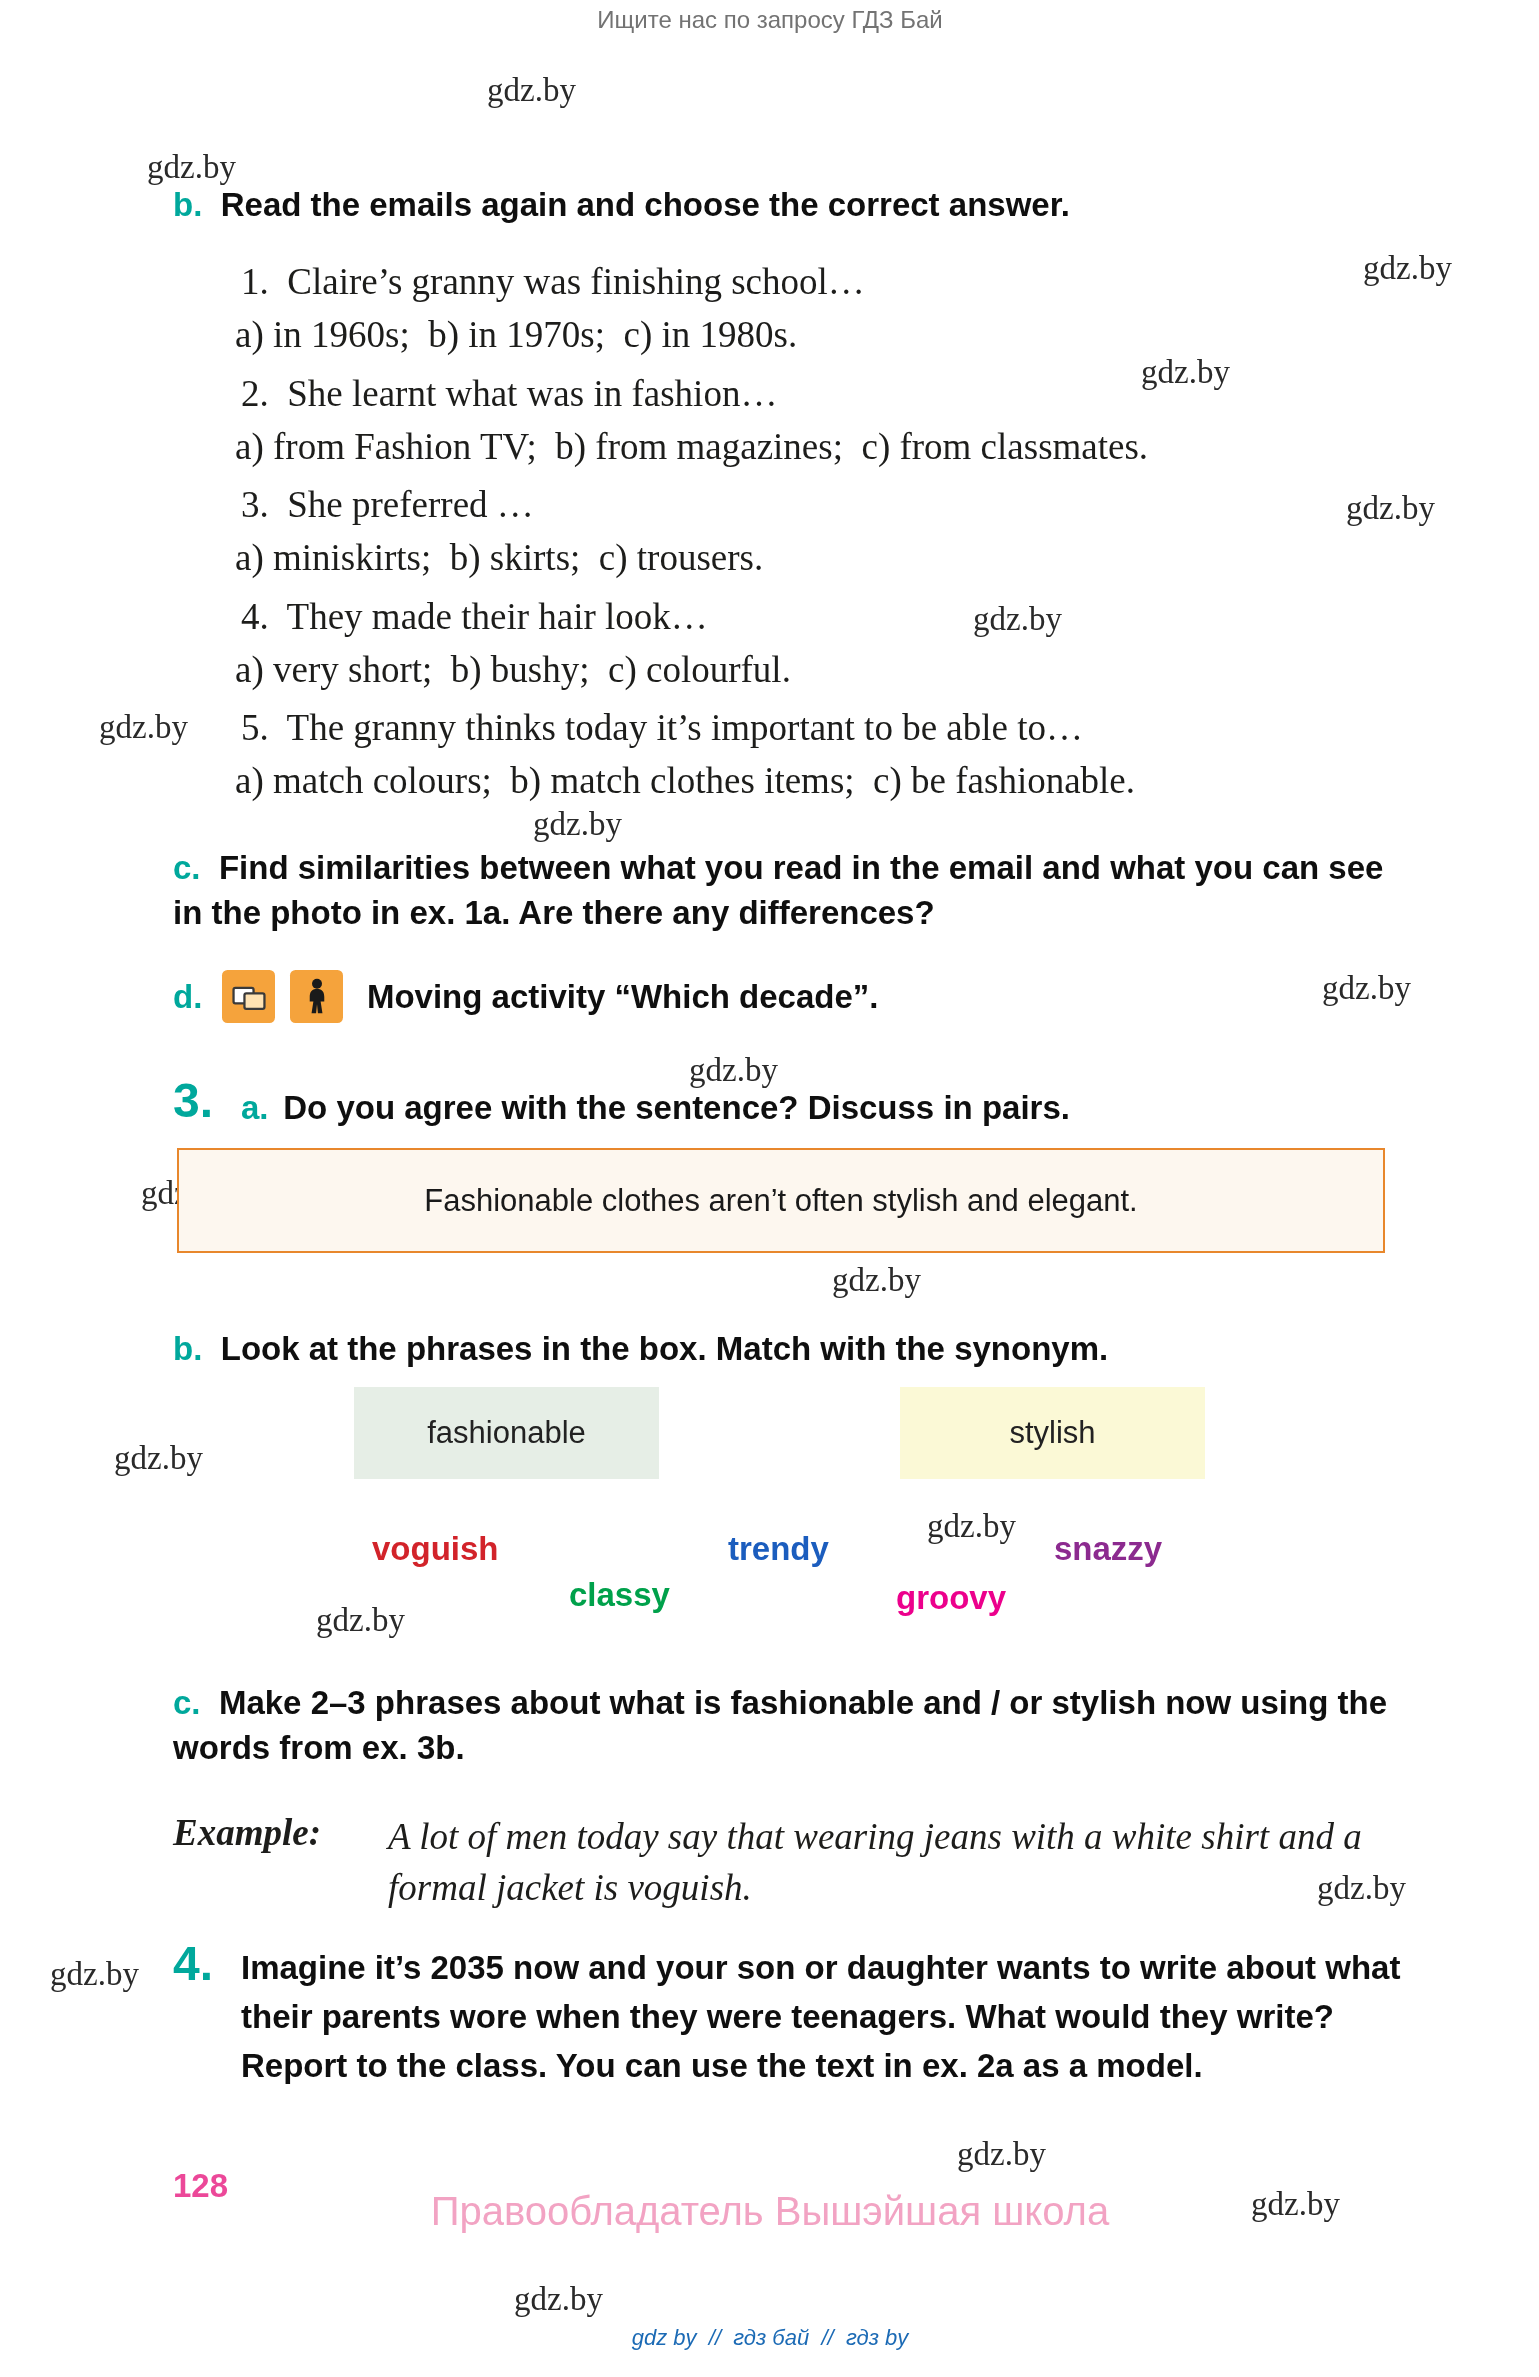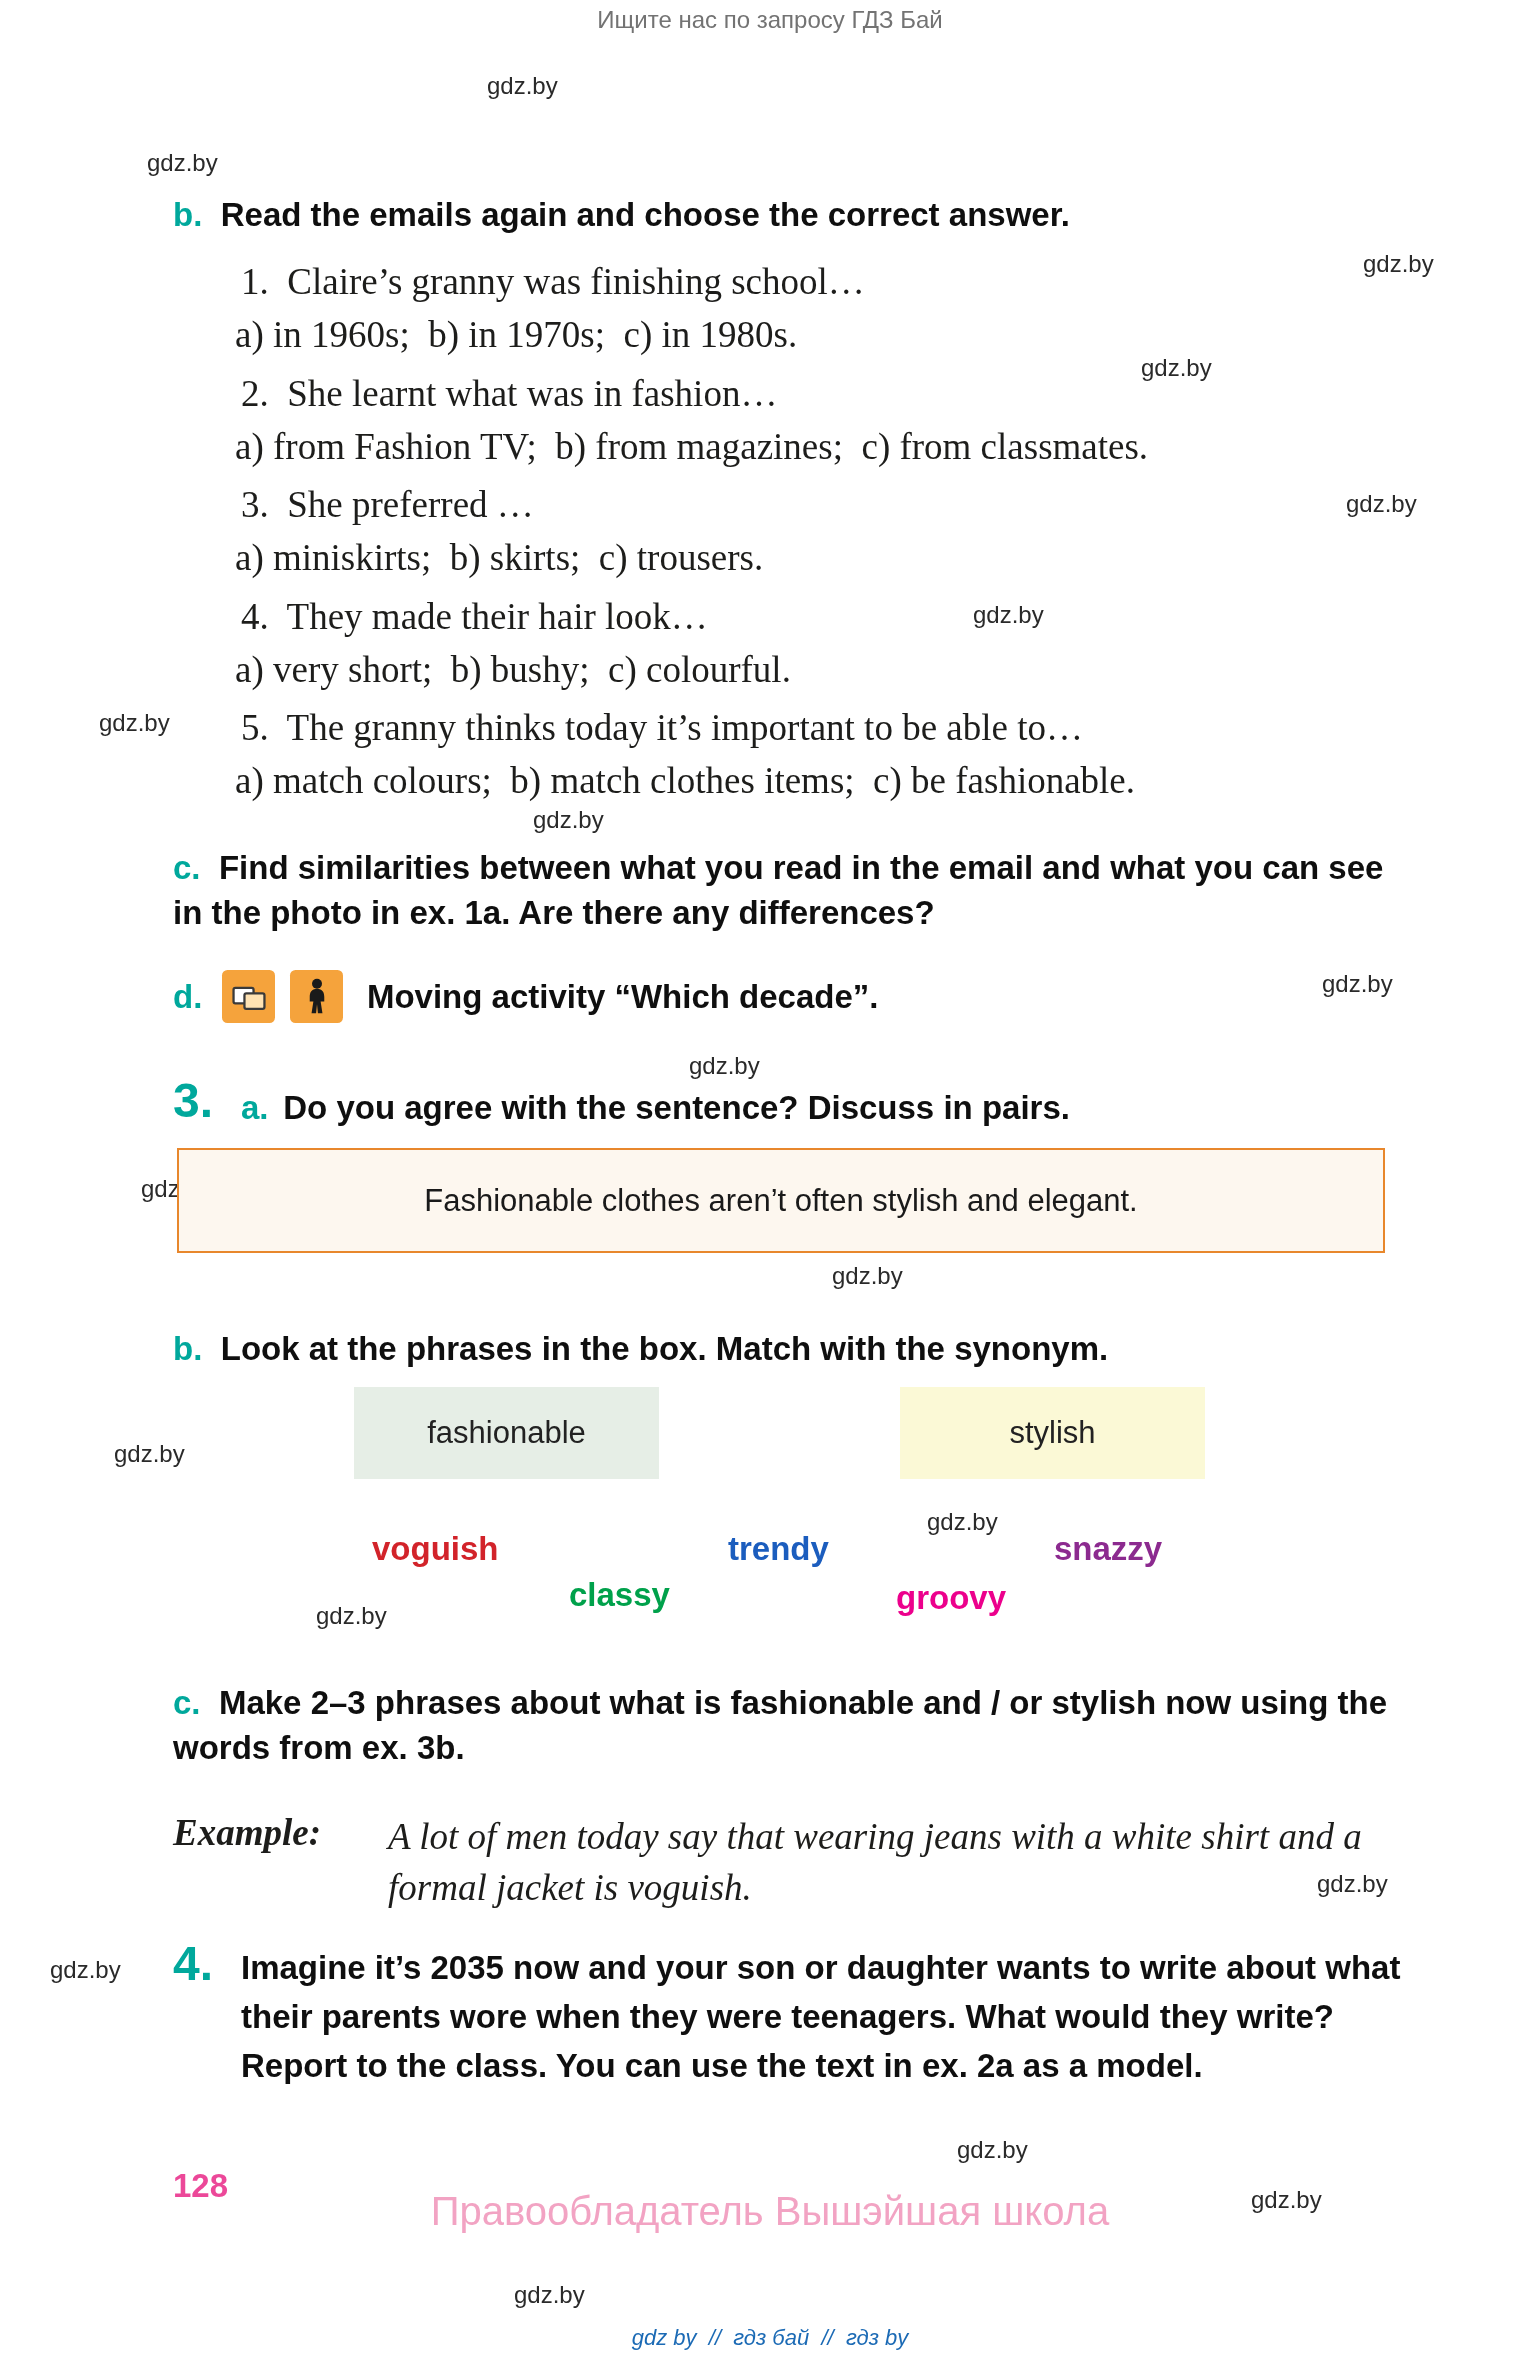--- a/index.html
+++ b/index.html
@@ -9,23 +9,23 @@
     width: 1540px;
     height: 2377px;
     background: #ffffff;
     font-family: "Liberation Sans", sans-serif;
     color: #111;
     overflow: hidden;
   }
   .abs { position: absolute; }
   .wm {
     position: absolute;
-    font-size: 24px;
+    font-size: 33px;
     color: #2a2a2a;
-    font-family: Liberation Sans, sans-serif;
+    font-family: Liberation Serif, serif;
   }
   .promo {
     position: absolute;
     top: 5.5px; left: 0; width: 100%;
     text-align: center;
     font-size: 24px;
   }
   .teal { color: #00a89c; font-weight: bold; }
   .ins { font-size: 33px; font-weight: bold; color: #0f0f0f; line-height: 45px; }
   .ins .lbl { margin-right: 18.4px; }
@@ -92,21 +92,21 @@
   <span class="wm" style="left:832px;top:1262px">gdz.by</span>
   <span class="wm" style="left:114px;top:1440px">gdz.by</span>
   <span class="wm" style="left:927px;top:1508px">gdz.by</span>
   <span class="wm" style="left:316px;top:1602px">gdz.by</span>
   <span class="wm" style="left:1317px;top:1870px">gdz.by</span>
   <span class="wm" style="left:50px;top:1956px">gdz.by</span>
   <span class="wm" style="left:957px;top:2136px">gdz.by</span>
   <span class="wm" style="left:1251px;top:2186px">gdz.by</span>
   <span class="wm" style="left:514px;top:2281px">gdz.by</span>
 
-  <p class="ins abs" style="left:173px;top:192px;width:1286px">
+  <p class="ins abs" style="left:173px;top:182px;width:1286px">
     <span class="teal lbl">b.</span><span>Read the emails again and choose the correct answer.</span>
   </p>
 
   <div class="questions">
     <div class="qblock">
       <div class="qline serifq">1.  Claire’s granny was finishing school…</div>
       <div class="aline serifq">a) in 1960s;  b) in 1970s;  c) in 1980s.</div>
     </div>
     <div class="qblock">
       <div class="qline serifq">2.  She learnt what was in fashion…</div>

